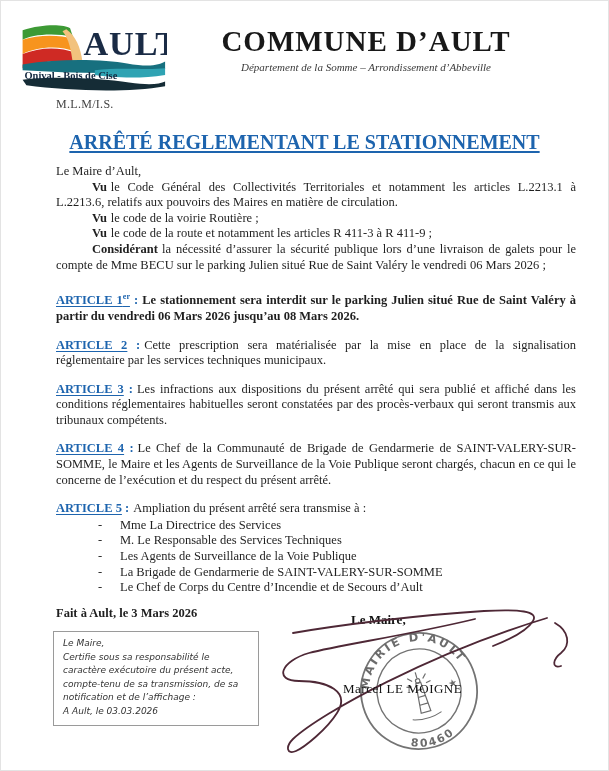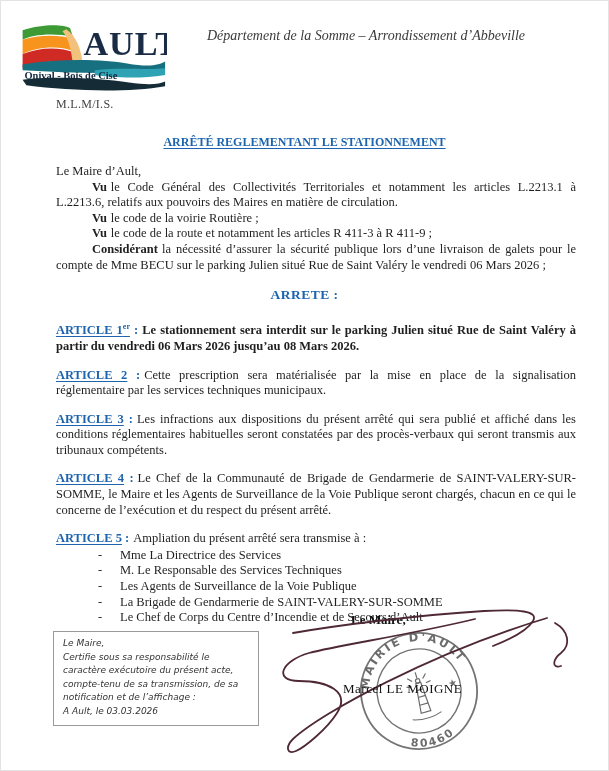--- a/index.html
+++ b/index.html
@@ -15,27 +15,27 @@
   }
   
   .hdr{position:relative;height:128px;}
   .logo{position:absolute;left:14px;top:14px;width:152px;height:78px;}
   .hdr-center{position:absolute;left:195px;top:24px;width:340px;text-align:center;}
   .commune-title{
     font-size:29px;font-weight:bold;letter-spacing:1px;
     font-family:"Liberation Serif", serif;color:#181818;
   }
   .commune-sub{
-    margin-top:3px;font-size:14px;font-style:italic;color:#3a3a3a;
+    margin-top:3px;font-size:11px;font-style:italic;color:#3a3a3a;
   }
   .ref-code{position:absolute;left:55px;top:96px;font-size:12px;color:#444;letter-spacing:.3px;}
   
   .doc-title{
     text-align:center;color:#1d64ae;font-weight:bold;
-    font-size:12px;line-height:19px;margin-top:4px;
+    font-size:20px;line-height:19px;margin-top:4px;
   }
   .doc-title .u{text-decoration:underline;text-underline-offset:2px;}
   
   .body-text{
     margin:12px 32px 0 55px;
     font-size:12.5px;line-height:15.6px;text-align:justify;
   }
   .clause{margin:0;}
   .lead{font-weight:bold;margin-right:4px;margin-left:36px;}
   .decree-heading{
@@ -87,20 +87,21 @@
       <text x="72" y="42" font-family="Liberation Serif, serif" font-weight="bold" font-size="36" letter-spacing="1" fill="#1a2b45">AULT</text>
 
       <path d="M8,52 C50,45 95,47 118,51 C140,55 152,53 158,49 L158,57 C120,63 60,61 8,58 Z" fill="#17707f"></path>
       <path d="M84,58 C110,55 140,58 158,56 L158,63 C128,68 100,65 84,63 Z" fill="#2fa3b3"></path>
       <path d="M8,68 C40,64 92,67 120,71 C140,74 152,73 158,70 L158,75 C118,82 58,80 12,74 Z" fill="#152c36"></path>
 
       <text x="10" y="67" font-family="Liberation Serif, serif" font-weight="bold" font-size="11" fill="#13283f">Onival - Bois de Cise</text>
     </svg>
 
     <div class="hdr-center">
+      <div class="commune-title">COMMUNE D’AULT</div>
       <div class="commune-sub">Département de la Somme – Arrondissement d’Abbeville</div>
     </div>
 
     <div class="ref-code">M.L.M/I.S.</div>
   </div>
 
   <div class="doc-title">
     <div><span class="u">ARRÊTÉ REGLEMENTANT LE STATIONNEMENT</span></div>
   </div>
 
@@ -113,21 +114,20 @@
       <span class="lead">Vu</span><span>le code de la voirie Routière ;</span>
     </div>
     <div class="clause">
       <span class="lead">Vu</span><span>le code de la route et notamment les articles R 411-3 à R 411-9 ;</span>
     </div>
     <div class="clause">
       <span class="lead">Considérant</span><span>la nécessité d’assurer la sécurité publique lors d’une livraison de galets pour le compte de Mme BECU sur le parking Julien situé Rue de Saint Valéry le vendredi 06 Mars 2026 ;</span>
     </div>
   </div>
 
-  <div class="decree-heading">ARRETE :</div>
 
   <div class="body-text" style="margin-top:16px;">
 
     <div class="article" style="margin-top:4px;">
       <span class="art-head"><span class="u"><span>ARTICLE 1</span><sup>er</sup></span><span> :</span></span><span class="art-body strong">Le stationnement sera interdit sur le parking Julien situé Rue de Saint Valéry à partir du vendredi 06 Mars 2026 jusqu’au 08 Mars 2026.</span>
     </div>
 
     <div class="article">
       <span class="art-head"><span class="u">ARTICLE 2</span><span> :</span></span><span class="art-body">Cette prescription sera matérialisée par la mise en place de la signalisation réglementaire par les services techniques municipaux.</span>
     </div>

